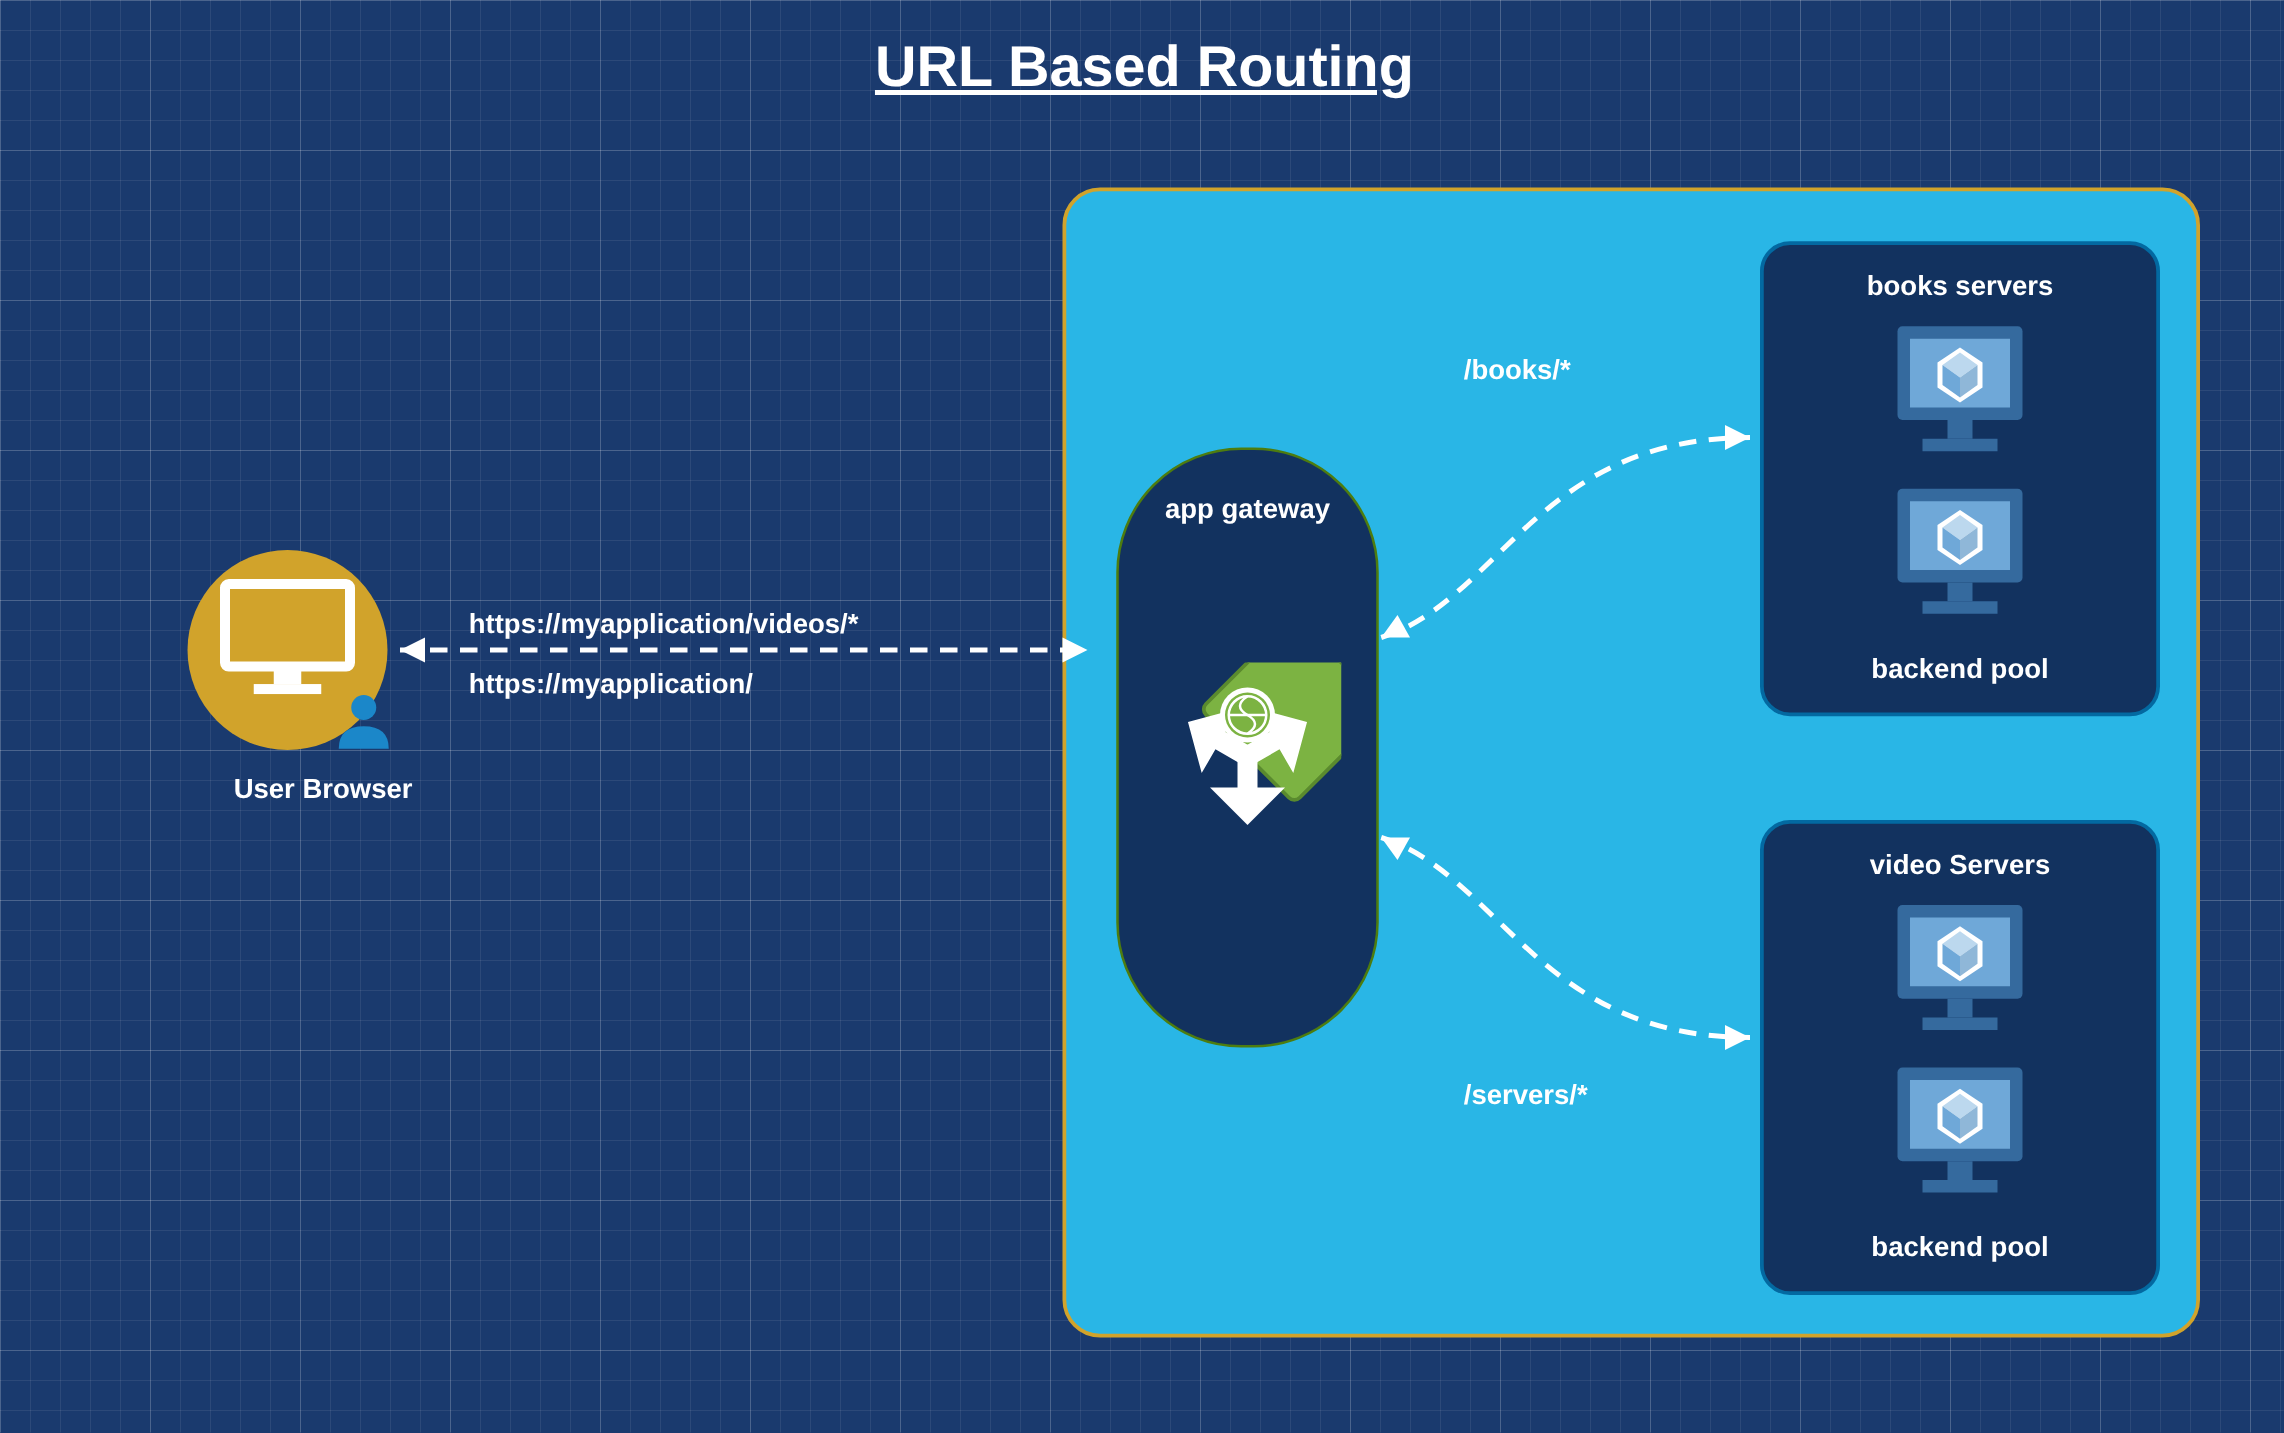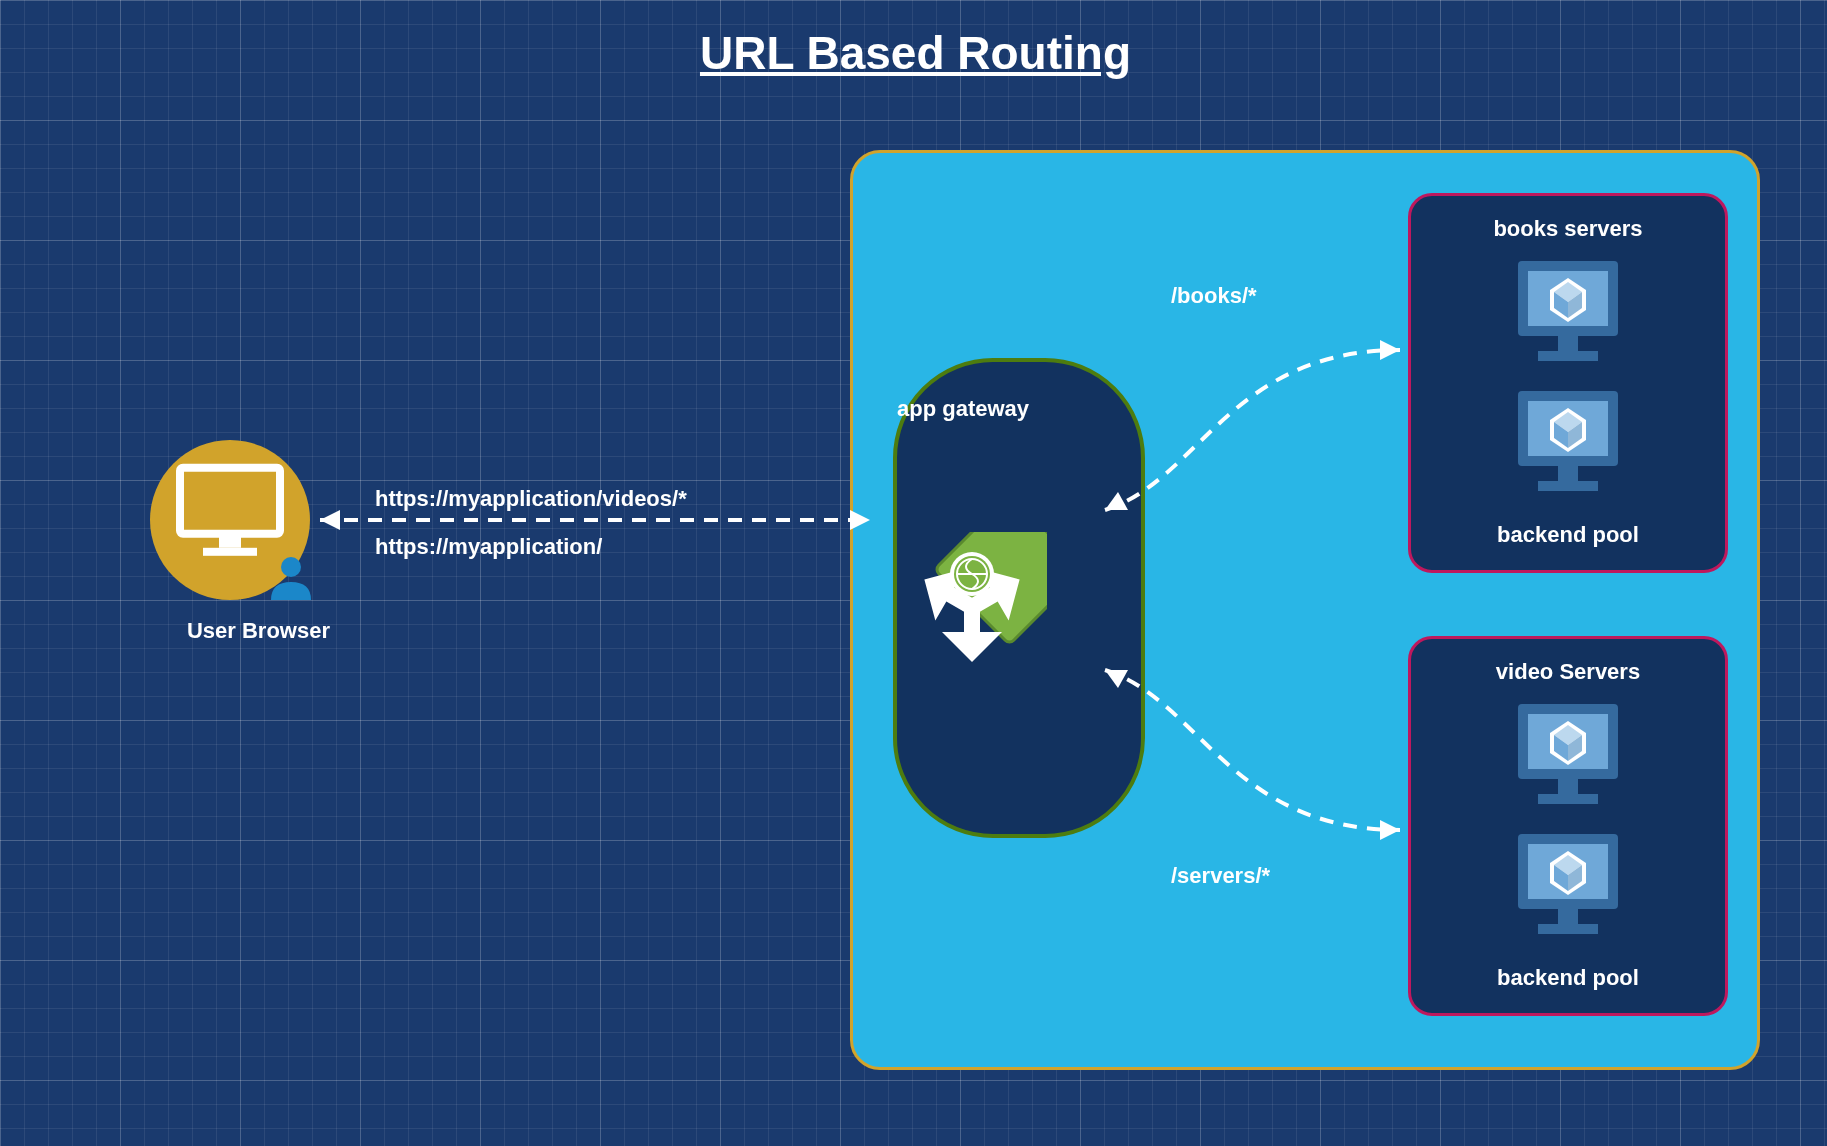--- a/index.html
+++ b/index.html
@@ -70,48 +70,48 @@
     height: 920px;
     background: #29b6e6;
     border: 3px solid #d1a32b;
     border-radius: 30px;
   }
   
   .gateway {
     position: absolute;
     left: 40px;
     top: 205px;
-    width: 252px;
+    width: 210px;
     height: 480px;
     background: #12325f;
-    border: 4px solid #4d7c0f;
+    border: 2px solid #4d7c0f;
     border-radius: 100px;
-    text-align: left;
+    text-align: center;
   }
   .gateway-label {
     margin-top: 34px;
     font-size: 22px;
     font-weight: bold;
   }
   .gateway-icon {
     margin-top: 110px;
     display: inline-block;
   }
   
   .pool {
     position: absolute;
     width: 320px;
     height: 380px;
     background: #12325f;
-    border: 3px solid #be185d;
+    border: 3px solid #0369a1;
     border-radius: 24px;
     text-align: center;
   }
   .pool-top { left: 555px; top: 40px; }
-  .pool-bot { left: 555px; top: 483px; text-align: center; }
+  .pool-bot { left: 555px; top: 503px; text-align: center; }
   .pool-title { margin-top: 20px; font-size: 22px; font-weight: bold; }
   .pool-footer { position: absolute; bottom: 22px; left: 0; right: 0; font-size: 22px; font-weight: bold; }
   .pool-servers { margin-top: 14px; }
   
   .route-label {
     position: absolute;
     font-size: 22px;
     font-weight: bold;
     color: #fff;
   }

